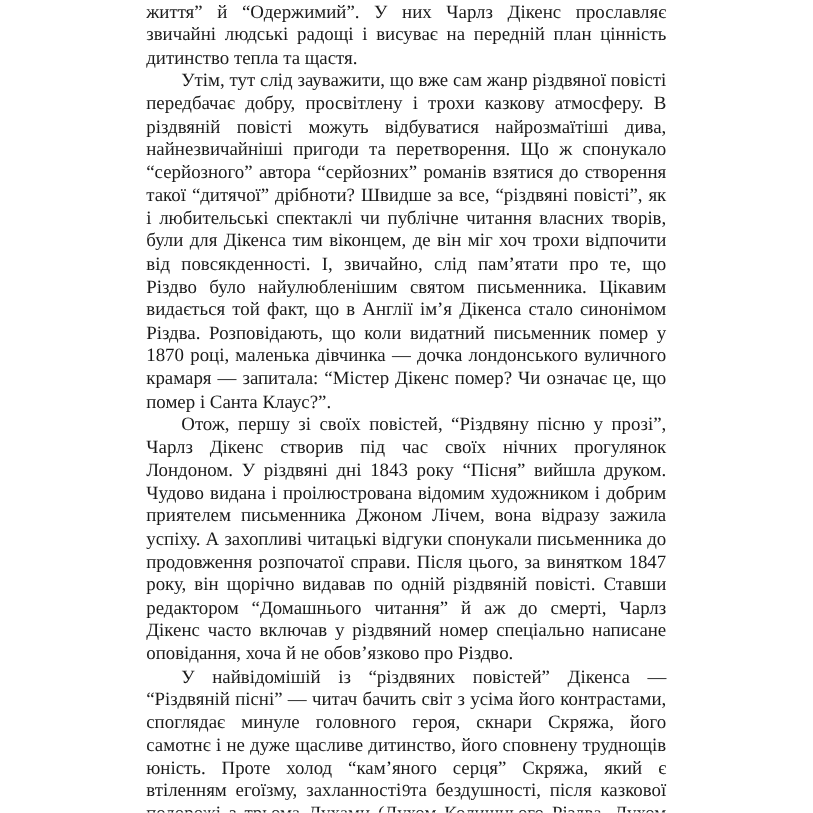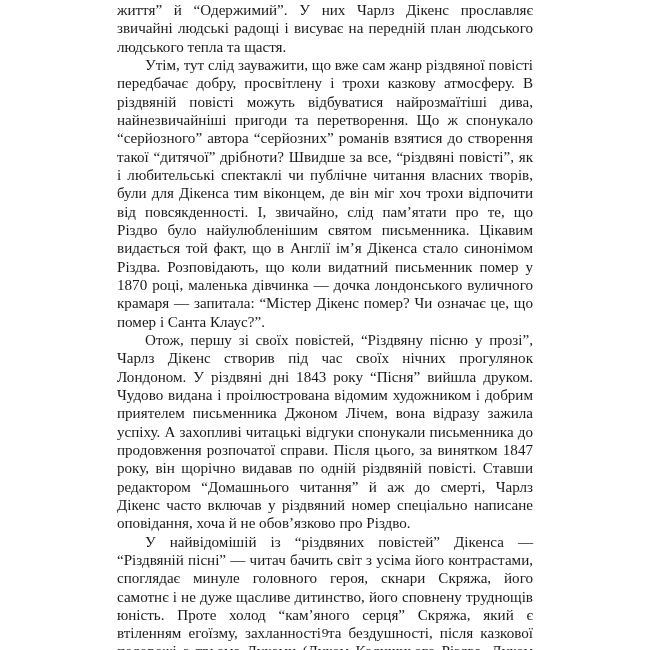--- a/index.html
+++ b/index.html
@@ -57,21 +57,21 @@
     font-family: "Liberation Serif", "DejaVu Serif", serif;
     color: #1a1a1a;
   }
 </style>
 </head>
 <body>
 
 <div class="page">
 
   <div class="text-column">
-    <p class="para continuation first">життя” й “Одержимий”. У них Чарлз Дікенс прославляє звичайні людські радощі і висуває на передній план людського людського тепла та щастя.</p>
+    <p class="para continuation first">життя” й “Одержимий”. У них Чарлз Дікенс прославляє звичайні людські радощі і висуває на передній план цінність дитинство тепла та щастя.</p>
     <p class="para">Утім, тут слід зауважити, що вже сам жанр різдвяної повісті передбачає добру, просвітлену і трохи казкову атмосферу. В різдвяній повісті можуть відбуватися найрозмаїтіші дива, найнезвичайніші пригоди та перетворення. Що ж спонукало “серйозного” автора “серйозних” романів взятися до створення такої “дитячої” дрібноти? Швидше за все, “різдвяні повісті”, як і любительські спектаклі чи публічне читання власних творів, були для Дікенса тим віконцем, де він міг хоч трохи відпочити від повсякденності. І, звичайно, слід пам’ятати про те, що Різдво було найулюбленішим святом письменника. Цікавим видається той факт, що в Англії ім’я Дікенса стало синонімом Різдва. Розповідають, що коли видатний письменник помер у 1870 році, маленька дівчинка — дочка лондонського вуличного крамаря — запитала: “Містер Дікенс помер? Чи означає це, що помер і Санта Клаус?”.</p>
     <p class="para">Отож, першу зі своїх повістей, “Різдвяну пісню у прозі”, Чарлз Дікенс створив під час своїх нічних прогулянок Лондоном. У різдвяні дні 1843 року “Пісня” вийшла друком. Чудово видана і проілюстрована відомим художником і добрим приятелем письменника Джоном Лічем, вона відразу зажила успіху. А захопливі читацькі відгуки спонукали письменника до продовження розпочатої справи. Після цього, за винятком 1847 року, він щорічно видавав по одній різдвяній повісті. Ставши редактором “Домашнього читання” й аж до смерті, Чарлз Дікенс часто включав у різдвяний номер спеціально написане оповідання, хоча й не обов’язково про Різдво.</p>
     <p class="para">У найвідомішій із “різдвяних повістей” Дікенса — “Різдвяній пісні” — читач бачить світ з усіма його контрастами, споглядає минуле головного героя, скнари Скряжа, його самотнє і не дуже щасливе дитинство, його сповнену труднощів юність. Проте холод “кам’яного серця” Скряжа, який є втіленням егоїзму, захланності та бездушності, після казкової подорожі з трьома Духами (Духом Колишнього Різдва, Духом Теперішнього Різдва, Духом Прийдешнього Різдва) відступає, розвіюється. Головний герой перероджується у доброго дядечка Скряжа. Цілком очевидно, що у потаємній глибині Скряжевих примар приховується і власний біль письменника, якого він зазнав на фабриці вакси.</p>
 
   </div>
 
   <div class="folio">9</div>
 
 </div>
 

